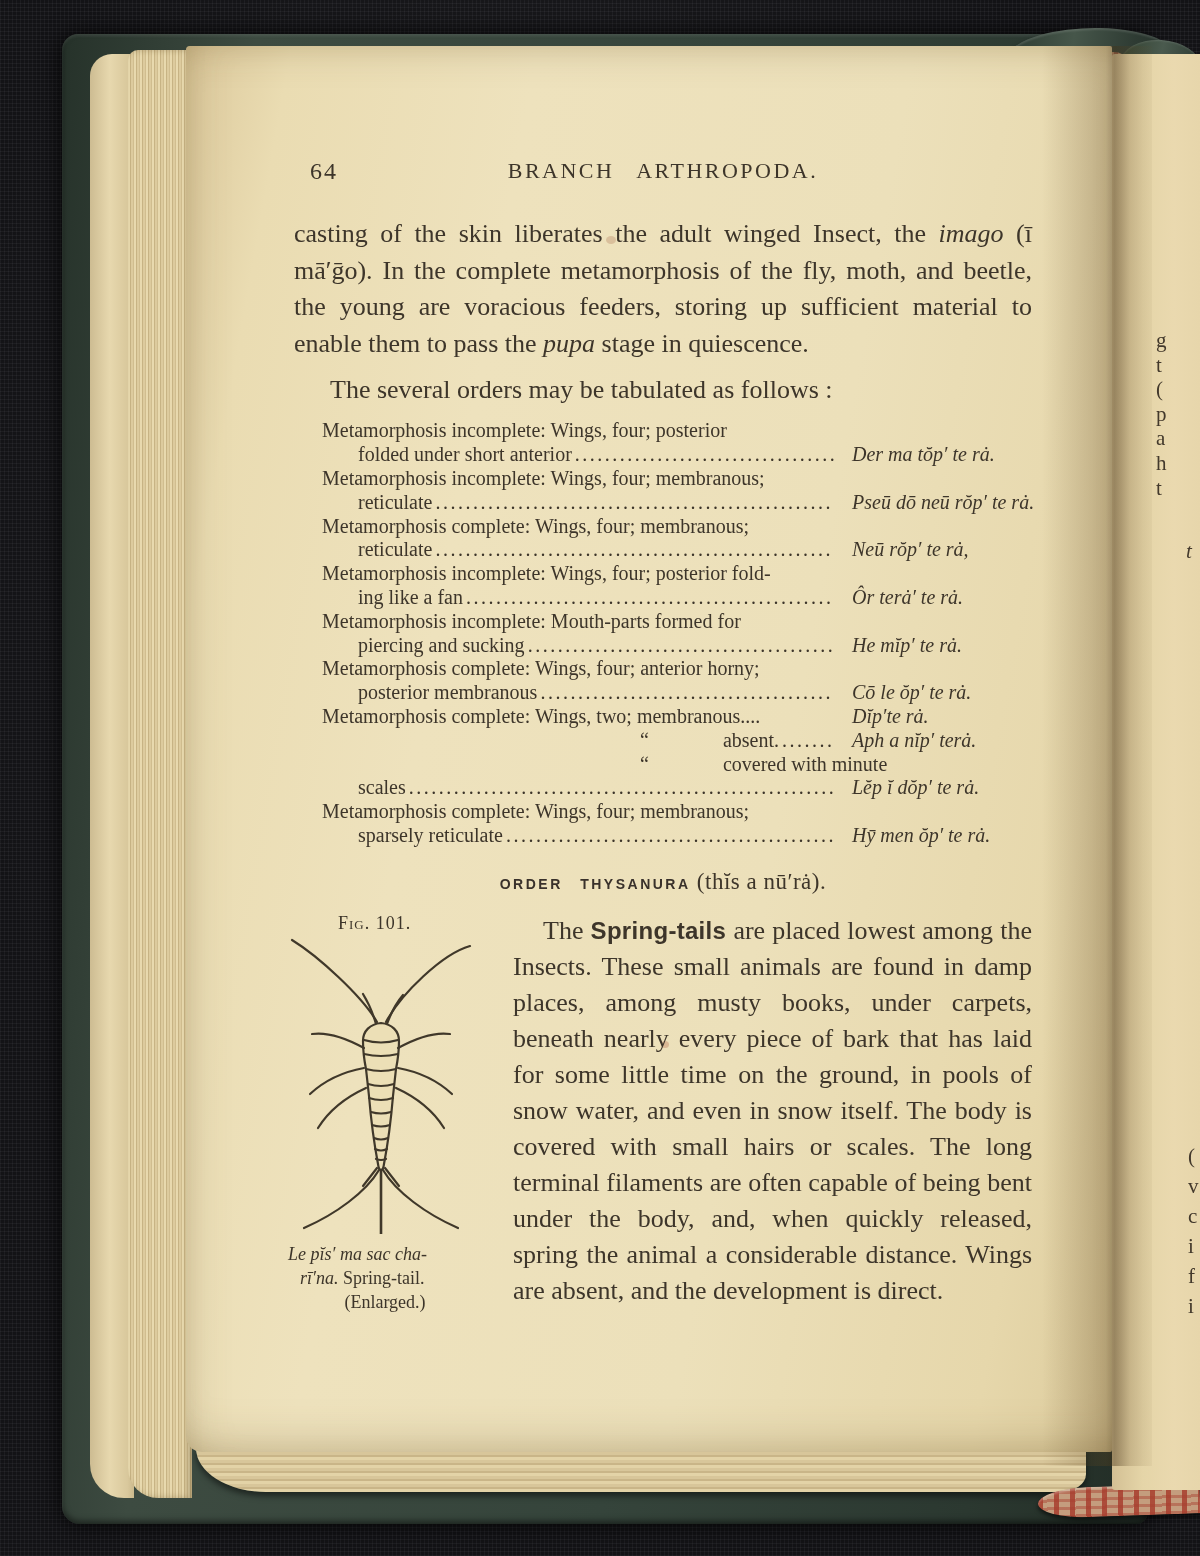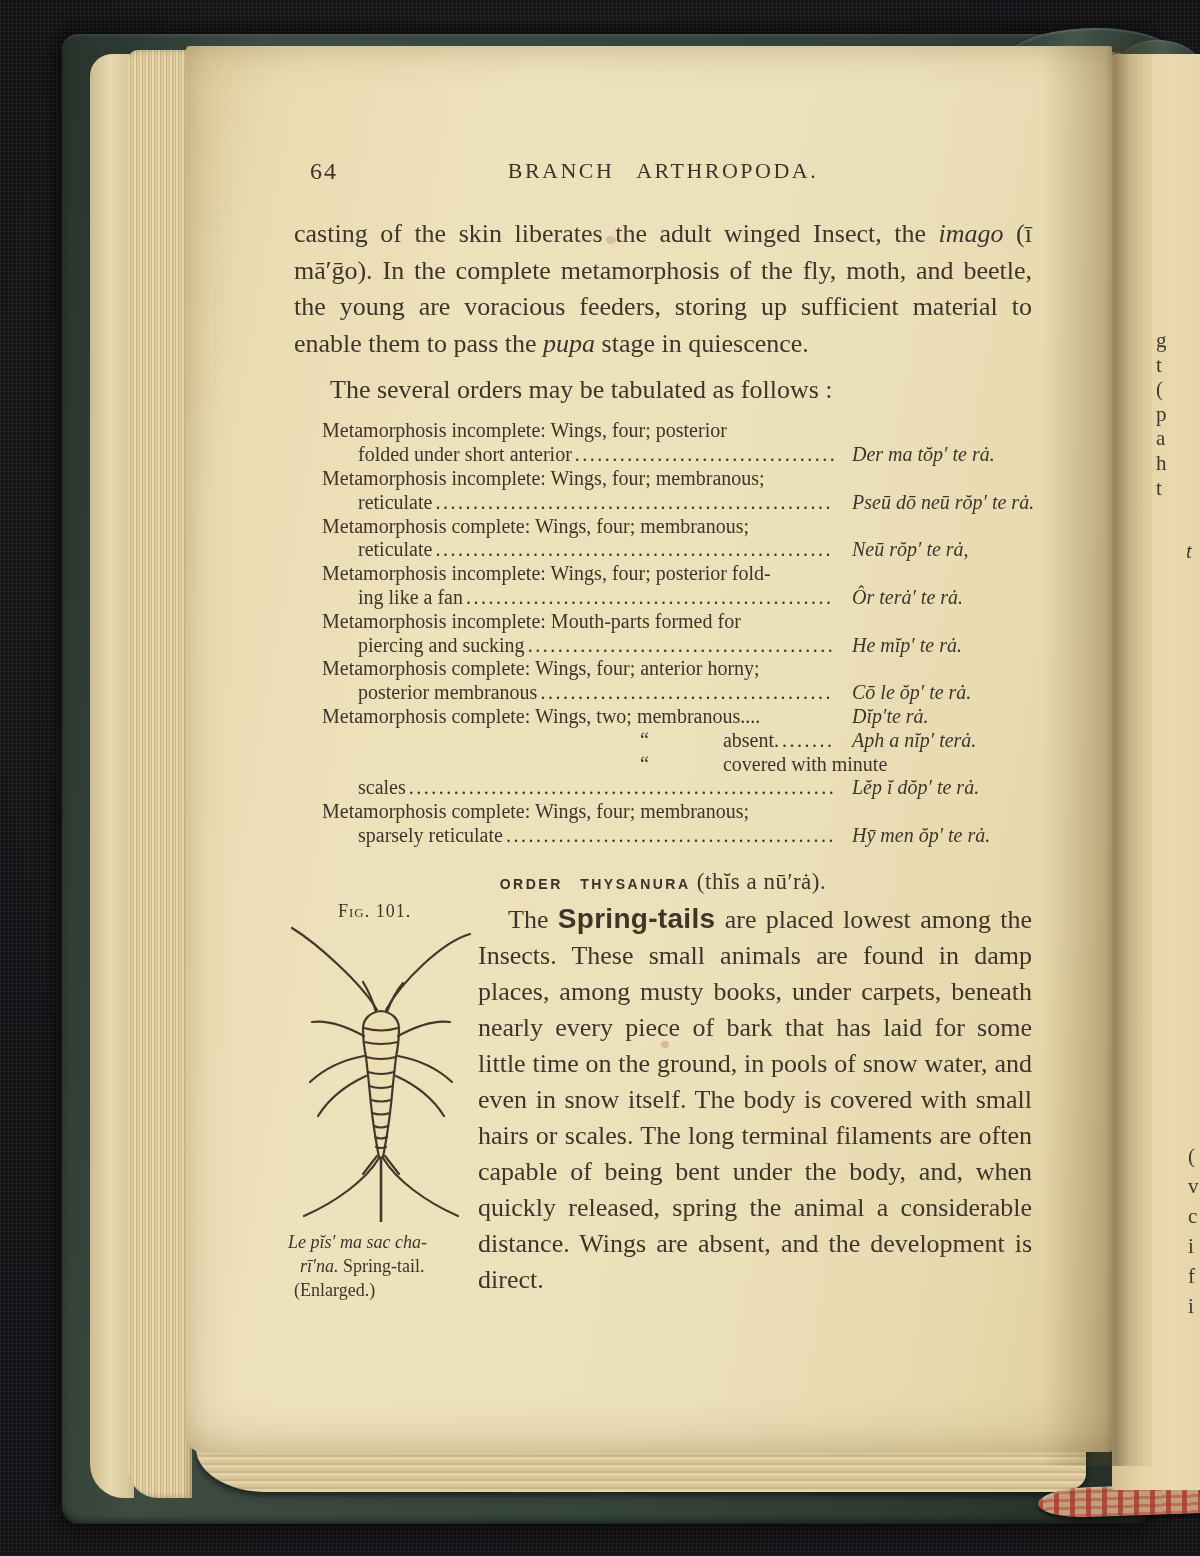--- a/index.html
+++ b/index.html
@@ -86,45 +86,45 @@
   }
   
   .content{position:absolute;left:108px;top:0;width:738px;}
   .header{position:relative;margin-top:112px;height:34px;}
   .pagenum{position:absolute;left:16px;top:0;font-size:24px;letter-spacing:2px;}
   .runhead{text-align:center;font-size:22px;letter-spacing:2.5px;word-spacing:15px;}
   .para{font-size:26px;line-height:36.6px;text-align:justify;}
   .para1{margin-top:24px;}
   .para2{margin-top:9px;text-indent:36px;font-size:26px;line-height:37px;}
   .it{font-style:italic;}
-  .bd{font-family:"Liberation Sans", sans-serif;font-weight:bold;font-size:28px;letter-spacing:0.3px;}
+  .bd{font-family:"Liberation Sans", sans-serif;font-weight:bold;font-size:24px;letter-spacing:0.3px;}
   
   .ttable{margin-top:11px;margin-left:28px;font-size:20px;line-height:23.8px;}
   .trow{display:flex;align-items:flex-end;}
   .tleft{width:512px;flex:0 0 512px;}
   .tline{display:flex;white-space:nowrap;}
   .ind1{margin-left:36px;}
   .ind2{margin-left:318px;}
   .ditto{margin-right:74px;}
   .leader{flex:1 1 auto;overflow:hidden;white-space:nowrap;letter-spacing:2.5px;margin-left:3px;}
   .tright{margin-left:18px;flex:1;}
   .pron{font-style:italic;font-size:20px;white-space:nowrap;}
   
   .order-head{margin-top:21px;text-align:center;height:32px;}
   .order-name{font-family:"Liberation Sans", sans-serif;font-weight:bold;font-size:14px;letter-spacing:2.5px;word-spacing:11px;color:#39312b;}
   .order-pron{font-size:23px;letter-spacing:0.5px;}
-  .figrow{margin-top:0;display:flex;}
+  .figrow{margin-top:12px;display:flex;gap:35px;}
   .figcol{flex:0 0 182px;width:182px;}
   .figlabel{margin-left:44px;font-size:18px;letter-spacing:1px;}
   .figlabel .sc{font-variant:small-caps;}
   .insect{display:block;margin:4px 0 0 -10px;}
   .caption{margin-top:8px;font-size:18px;line-height:24px;margin-left:-6px;}
   .capline{white-space:nowrap;}
   .capline:nth-child(2){text-indent:12px;}
-  .capline:nth-child(3){text-indent:6px;}
+  .capline:nth-child(3){text-indent:6px;text-align:center;}
   .textcol{flex:1;margin-left:2px;}
   .orderpara{font-size:26px;line-height:36px;text-align:justify;text-indent:30px;}
   
   .frag{position:absolute;font-size:21px;color:#43392c;}
   .fragset{position:absolute;left:0;top:0;width:100%;height:100%;}
   .frag.f-it{font-style:italic;}
   
   .stain1{position:absolute;left:420px;top:190px;width:10px;height:8px;border-radius:50%;background:rgba(160,90,60,0.25);}
   .stain2{position:absolute;left:475px;top:995px;width:8px;height:7px;border-radius:50%;background:rgba(170,80,50,0.28);}
 </style>

